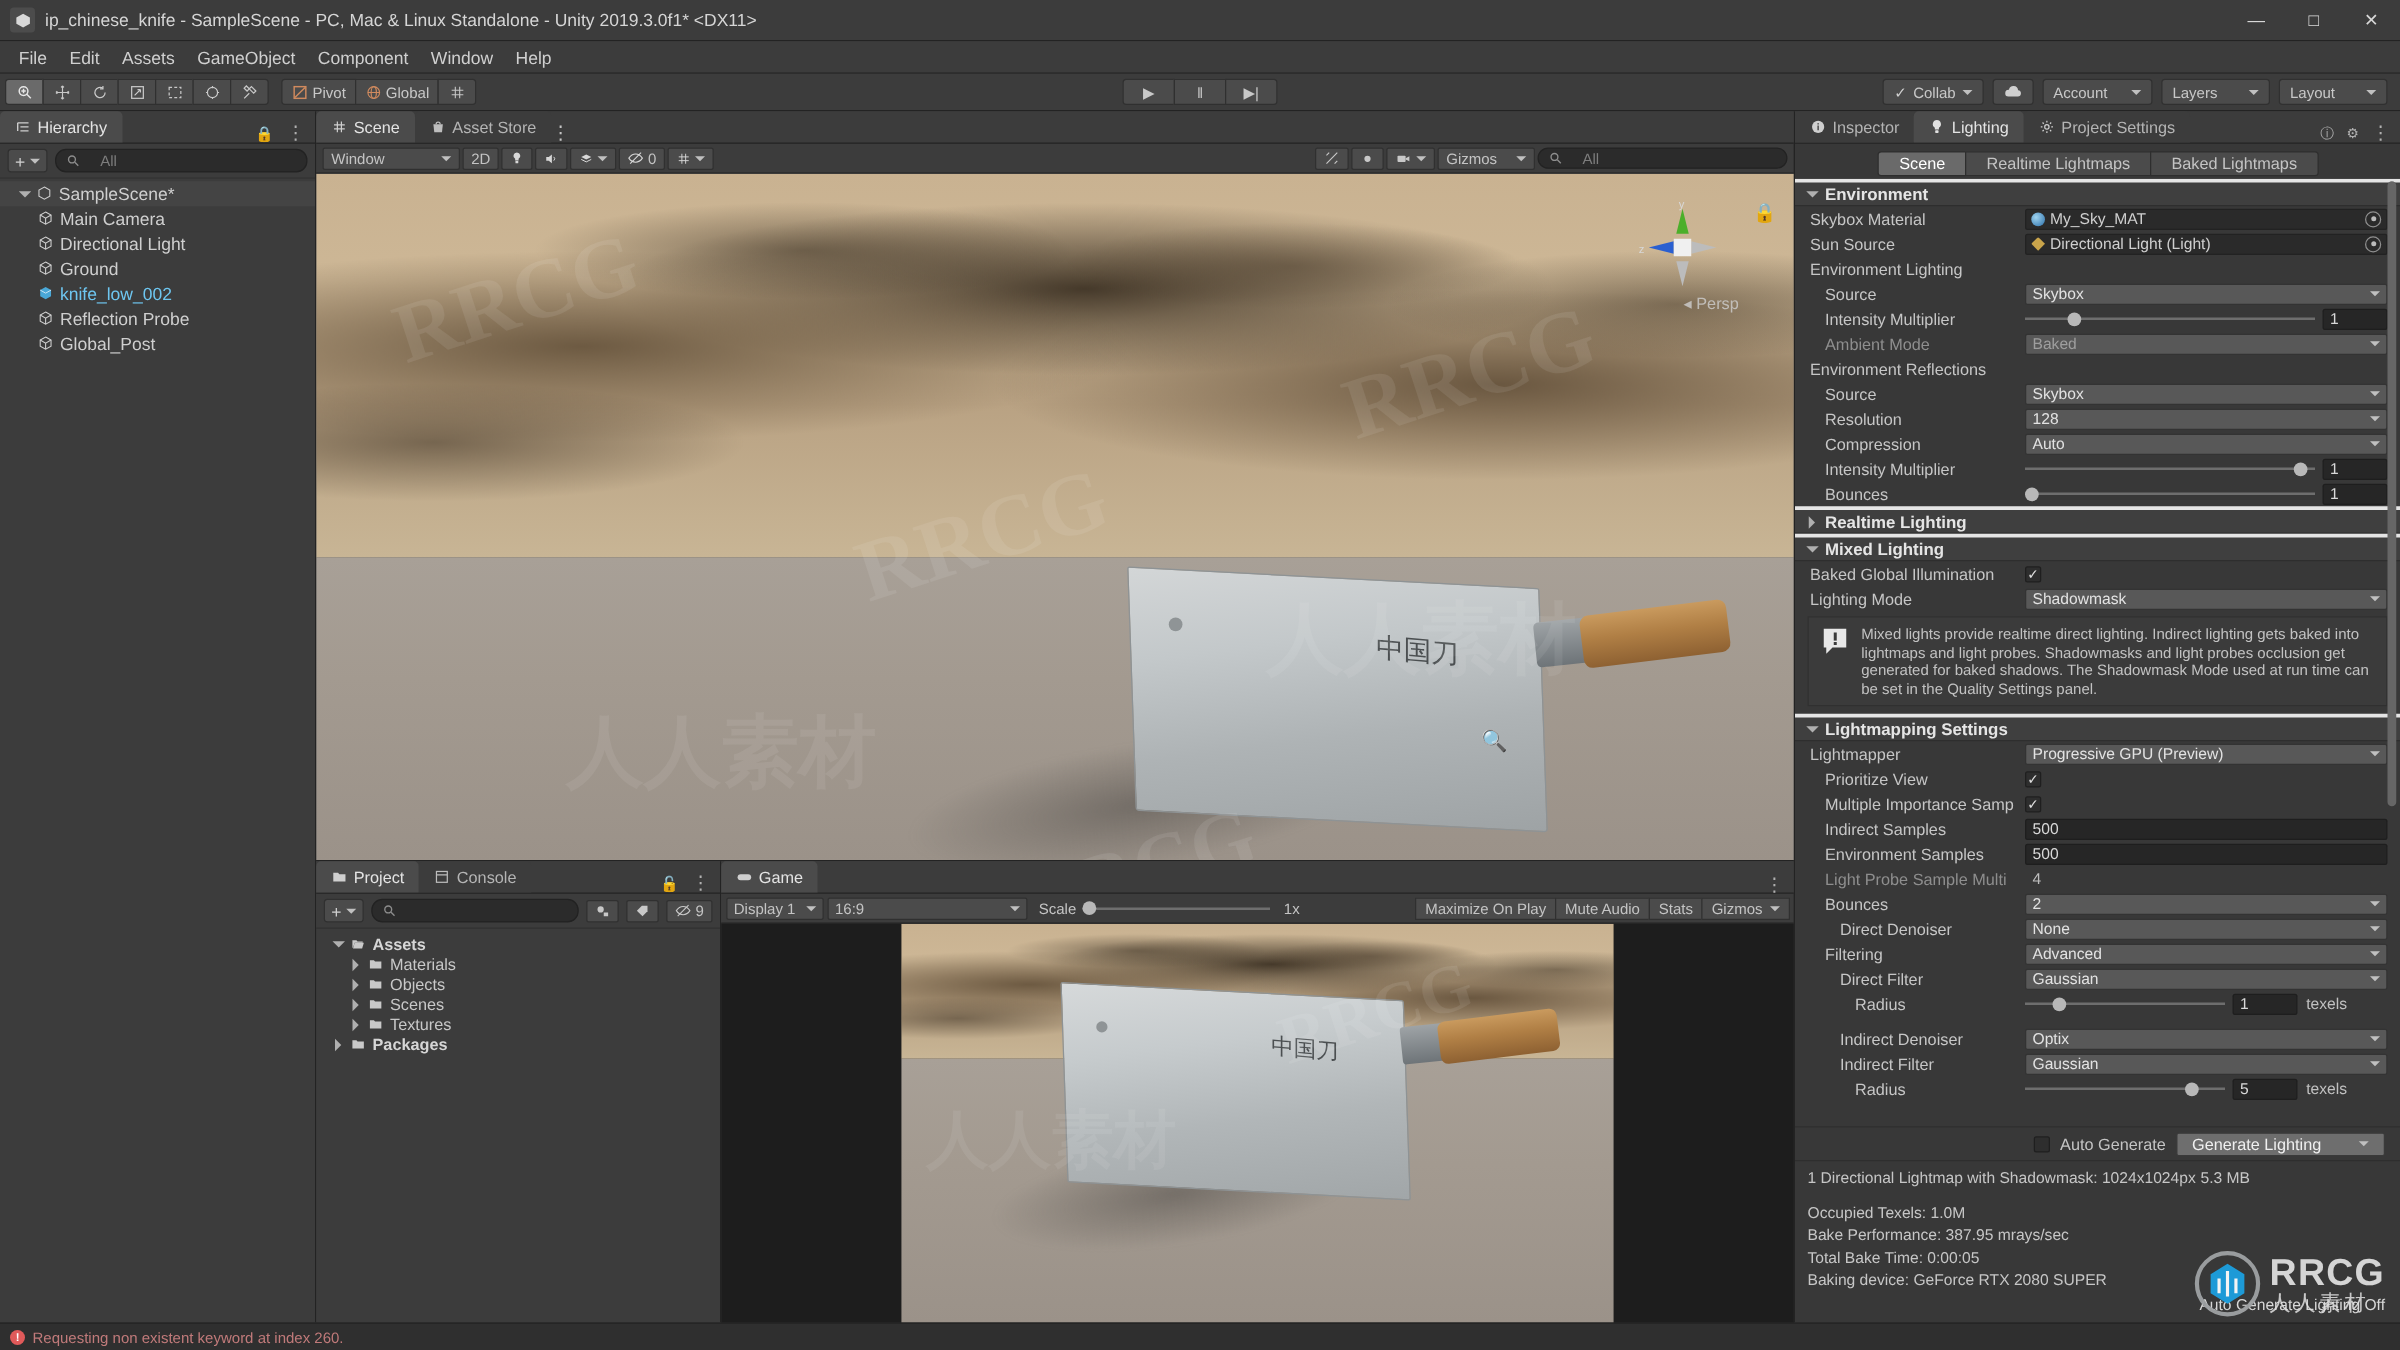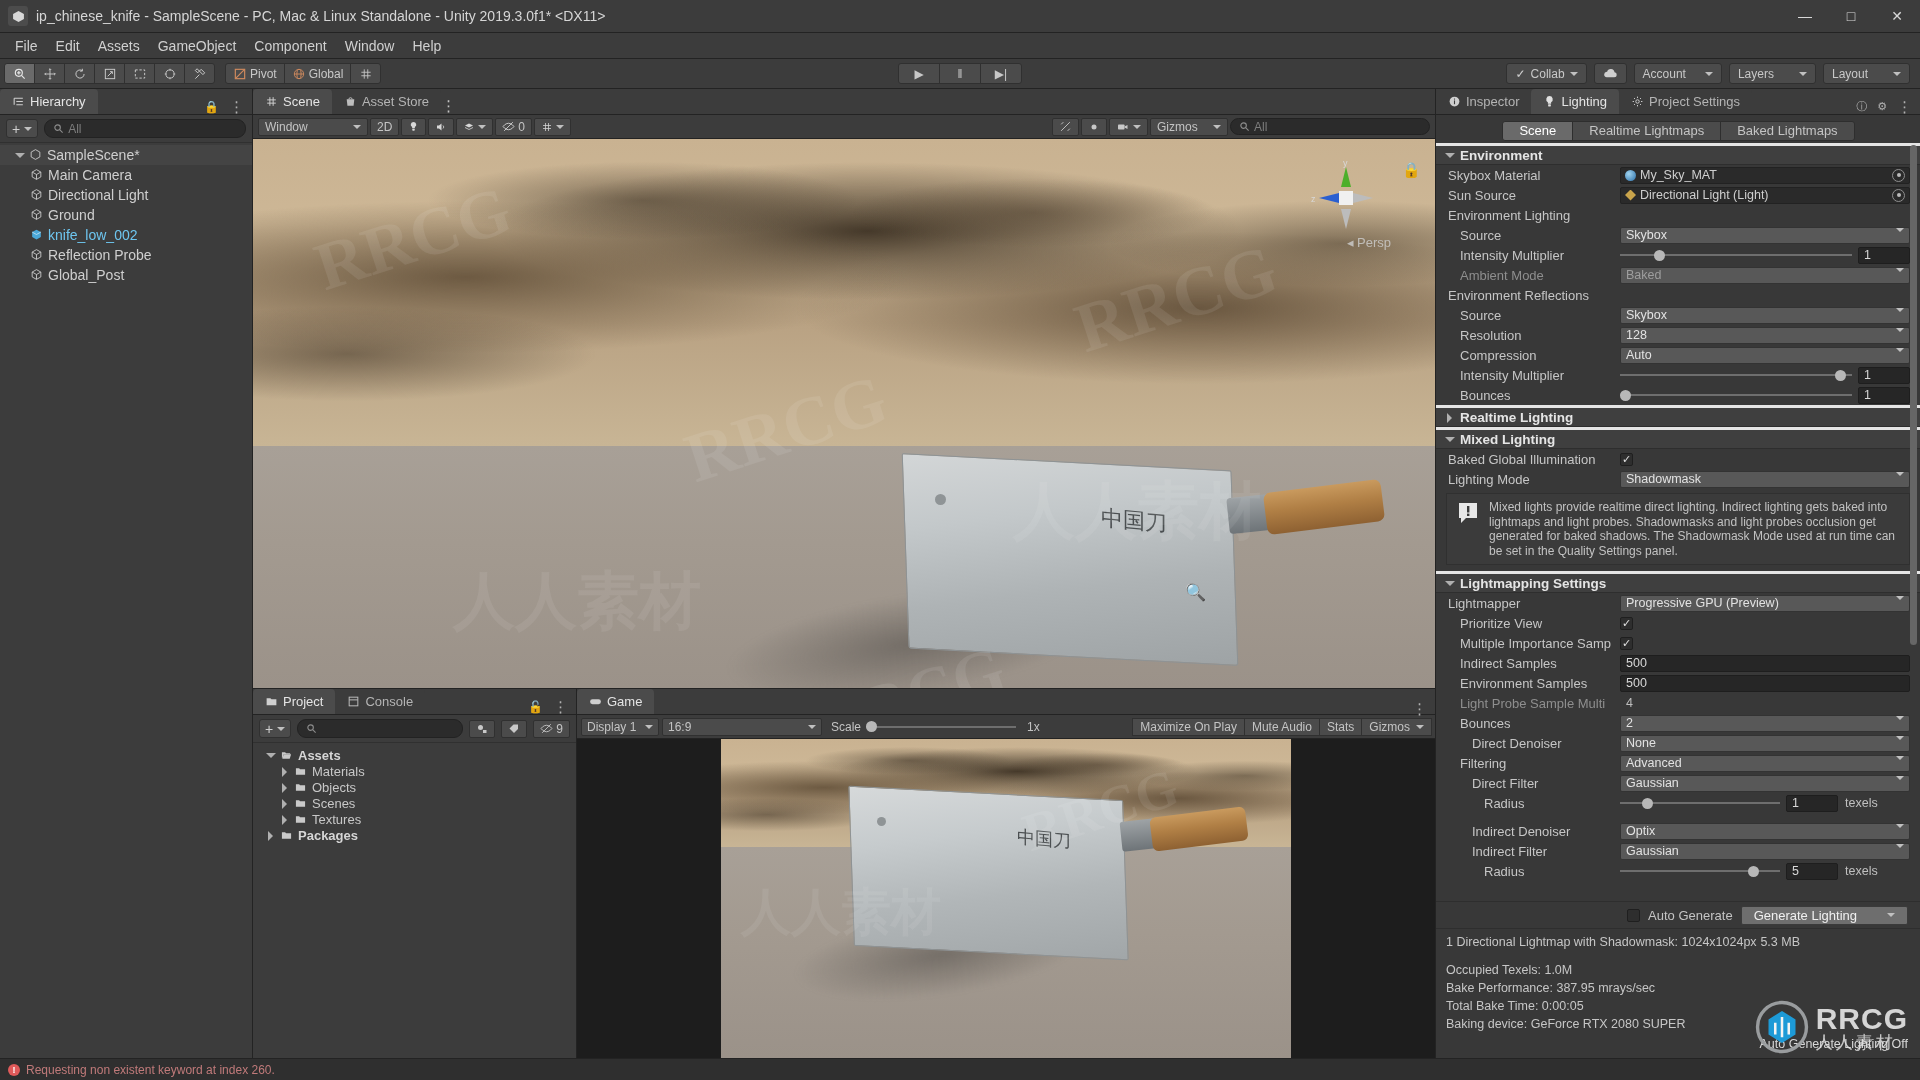--- a/index.html
+++ b/index.html
@@ -62,21 +62,21 @@
   .kebab { letter-spacing:0; font-size:15px; line-height:10px; }
 
   
   .hierarchy { background:#3c3c3c; flex:1; display:flex; flex-direction:column; min-height:0;
     border-right:1px solid #232323; }
   .hrow { height:28px; background:#3c3c3c; display:flex; align-items:center; padding:0 6px;
     gap:6px; flex:0 0 28px; border-bottom:1px solid #303030; }
   .addbtn { height:19px; background:#4b4b4b; border:1px solid #303030; border-radius:3px;
     display:flex; align-items:center; padding:0 5px; gap:4px; color:#d0d0d0; font-size:14px; }
   .search { flex:1; height:19px; background:#2b2b2b; border:1px solid #222; border-radius:9px;
-    display:flex; align-items:center; padding:0 8px; gap:4px; color:#7d7d7d; font-size:12px; }
+    display:flex; align-items:center; padding:0 8px; gap:16px; color:#7d7d7d; font-size:12px; }
   .search svg { width:11px; height:11px; }
   .htree { flex:1; overflow:hidden; padding-top:2px; background:#3c3c3c; }
   .hitem { height:20px; display:flex; align-items:center; font-size:14px; color:#cfcfcf;
     padding-left:4px; gap:4px; white-space:nowrap; }
   .hitem.sel { color:#6ec6f0; }
   .hitem.root { background:#444; }
   .tri { width:11px; height:11px; display:inline-block; position:relative; }
   .tri.down::after { content:""; position:absolute; left:1px; top:3px;
     border-left:5px solid transparent; border-right:5px solid transparent; border-top:5px solid #b0b0b0; }
   .tri.right::after { content:""; position:absolute; left:3px; top:1px;
@@ -163,21 +163,21 @@
   .plab.dim { color:#8e8e8e; }
   .plab.ind1 { padding-left:12px; }
   .plab.ind2 { padding-left:24px; }
   .pval { margin-left:auto; margin-right:8px; display:flex; align-items:center; }
   .objfield { height:17px; background:#2a2a2a; border:1px solid #222; border-radius:2px;
     display:flex; align-items:center; padding:0 4px; gap:4px; font-size:12.5px; color:#cfcfcf; }
   .objfield .sel { margin-left:auto; width:13px; height:13px; border-radius:50%;
     border:1px solid #8e8e8e; display:flex; align-items:center; justify-content:center; }
   .objfield .sel i { width:4px; height:4px; border-radius:50%; background:#bbb; display:block; }
   .dropdown { height:17px; background:#585858; border:1px solid #333; border-radius:2px;
-    display:flex; padding:0 5px; font-size:12.5px; color:#e2e2e2;
+    display:flex; align-items:center; padding:0 5px; font-size:12.5px; color:#e2e2e2;
     justify-content:space-between; }
   .dropdown.dim { color:#9e9e9e; }
   .numfield { height:17px; background:#262626; border:1px solid #1e1e1e; border-radius:2px;
     display:flex; align-items:center; padding:0 5px; font-size:12.5px; color:#d8d8d8; }
   .slider { flex:1; height:17px; display:flex; align-items:center; position:relative; margin-right:6px; }
   .track { height:2px; background:#6e6e6e; width:100%; }
   .knob { width:11px; height:11px; border-radius:50%; background:#b8b8b8;
     position:absolute; top:3px; }
   .cbx { width:13px; height:13px; background:#2e2e2e; border:1px solid #1f1f1f; border-radius:2px;
     display:flex; align-items:center; justify-content:center; color:#e0e0e0; font-size:11px; }

